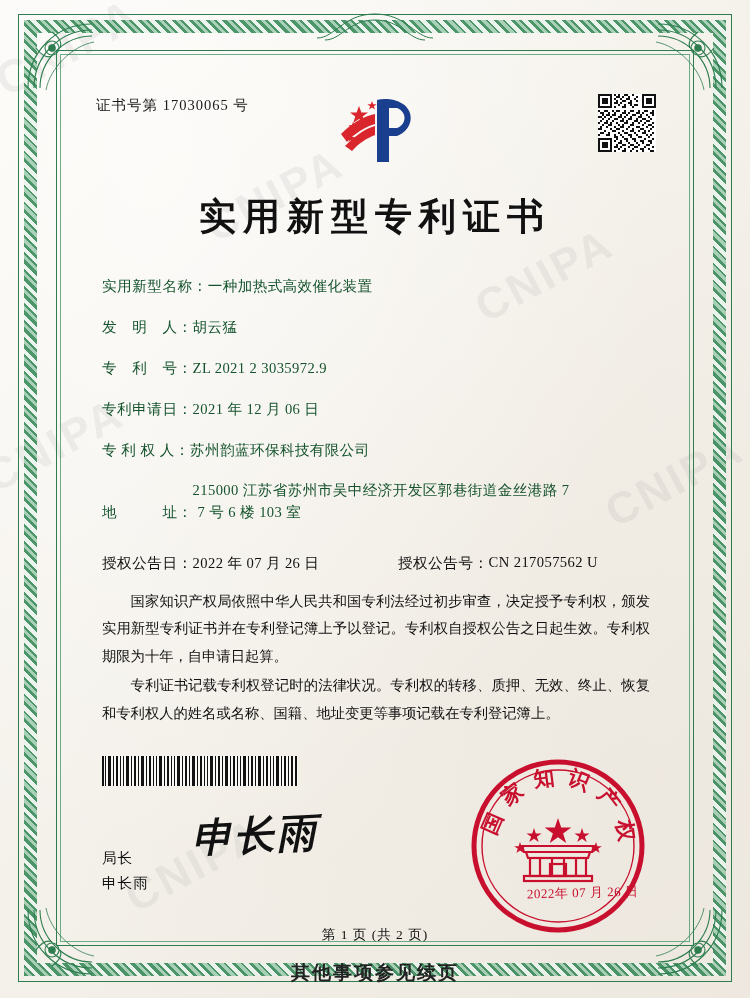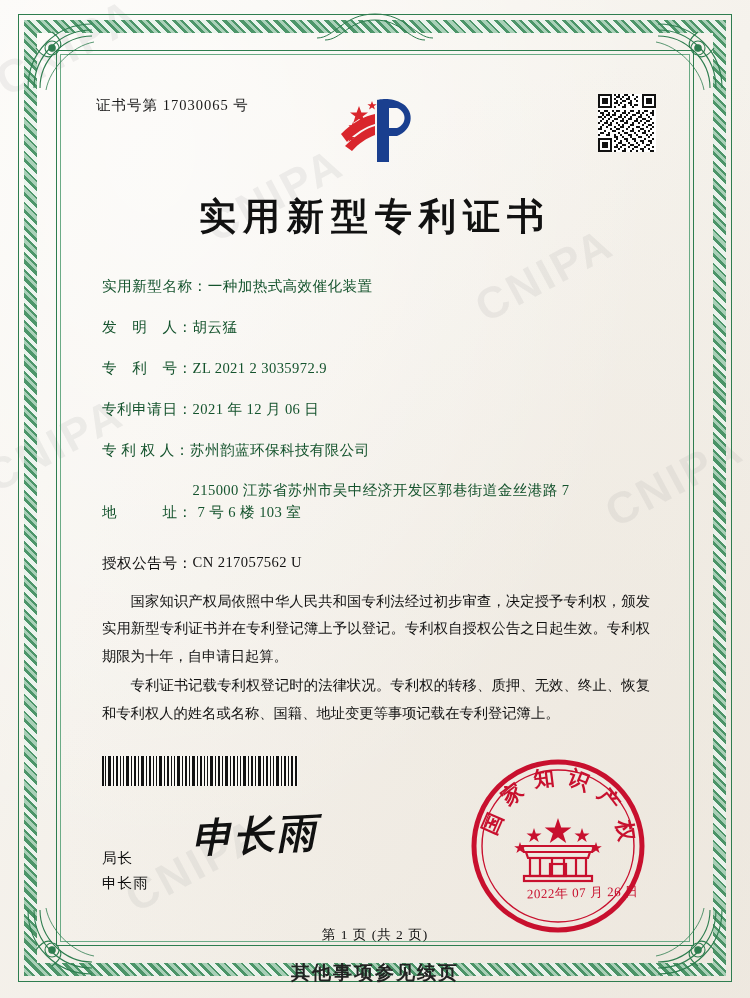--- a/index.html
+++ b/index.html
@@ -612,20 +612,24 @@
       <div class="field-row">
         <span class="field-label">地　　　址：</span>
         <span class="field-value">
           <span>215000  江苏省苏州市吴中经济开发区郭巷街道金丝港路 7</span>
           <span class="wrap2">7 号 6 楼 103 室</span>
         </span>
       </div>
     </div>
 
     <div id="announce-row">
+      <div id="announce-left">
+        <span class="field-label">授权公告日：</span>
+        <span class="field-value">2022 年 07 月 26 日</span>
+      </div>
       <div id="announce-right">
         <span class="field-label">授权公告号：</span>
         <span class="field-value">CN 217057562 U</span>
       </div>
     </div>
 
     <div id="paras">
       <p>国家知识产权局依照中华人民共和国专利法经过初步审查，决定授予专利权，颁发实用新型专利证书并在专利登记簿上予以登记。专利权自授权公告之日起生效。专利权期限为十年，自申请日起算。</p>
       <p>专利证书记载专利权登记时的法律状况。专利权的转移、质押、无效、终止、恢复和专利权人的姓名或名称、国籍、地址变更等事项记载在专利登记簿上。</p>
     </div>

